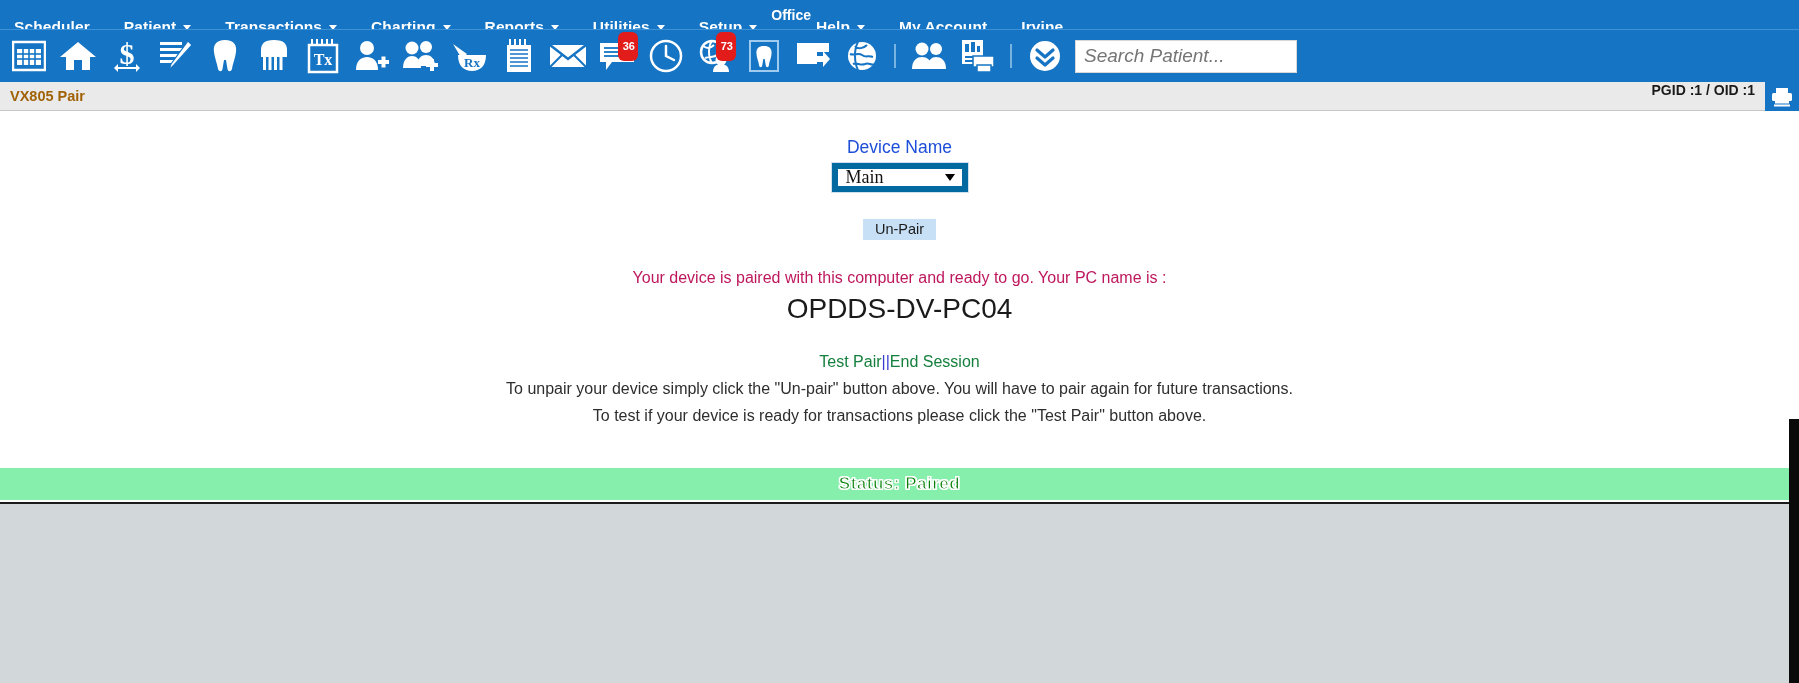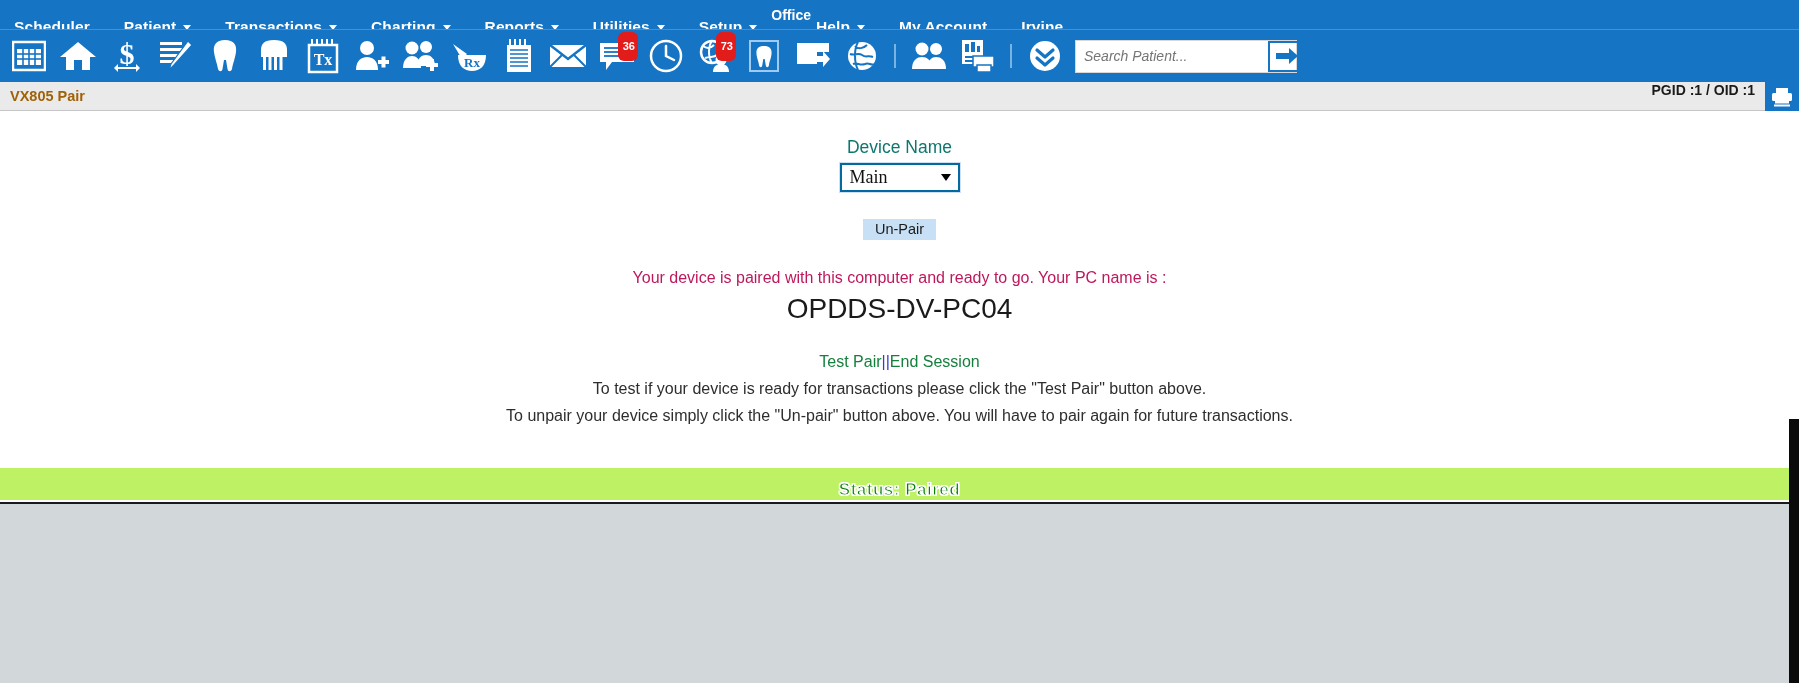--- a/index.html
+++ b/index.html
@@ -122,21 +122,21 @@
     box-sizing: border-box;
     display: flex;
     align-items: center;
     flex: none;
   }
   .searchbox input {
     flex: 1;
     border: none;
     outline: none;
     height: 100%;
-    font-size: 14px;
+    font-size: 19px;
     font-style: italic;
     color: #9a9a9a;
     padding-left: 8px;
     font-family: "Liberation Sans", sans-serif;
     background: transparent;
   }
   .search-go {
     width: 38px; height: 31px;
     display: flex; align-items: center; justify-content: center;
     border: 2px solid #1574c4;
@@ -185,29 +185,29 @@
   .content {
     position: relative;
     background: #ffffff;
     height: 357px;
     text-align: center;
     box-sizing: border-box;
     padding-top: 26px;
   }
   .device-label {
     font-size: 17.5px;
-    color: #0f766e;
+    color: #1d4ed8;
     font-family: "Liberation Sans", sans-serif;
   }
   .device-select {
     margin: 5px auto 0;
-    width: 120px;
+    width: 136px;
     height: 29px;
     background: #ffffff;
-    border: 2px solid #0369a1;
+    border: 6px solid #0369a1;
     box-shadow: 0 0 0 1px #cfe0f2;
     box-sizing: border-box;
     display: flex;
     align-items: center;
     justify-content: space-between;
     padding: 0 7px 0 8px;
     font-size: 18px;
     color: #111;
     cursor: pointer;
     font-family: "Liberation Serif", serif;
@@ -252,23 +252,23 @@
   .link-sep { color: #3a3ad0; }
   .help-line {
     margin-top: 9px;
     font-size: 16px;
     color: #2e2e2e;
   }
 
   
   .statusbar {
     height: 32px;
-    background: #bef264;
-    display: flex;
-    align-items: flex-end;
+    background: #86efac;
+    display: flex;
+    align-items: center;
     justify-content: center;
     border-bottom: 2px solid #ffffff;
     position: relative;
   }
   .status-text {
     font-size: 17px;
     font-weight: bold;
     color: #087f08;
     -webkit-text-stroke: 1px #ffffff;
     text-shadow:
@@ -583,21 +583,21 @@
 
   <div><button class="unpair-btn">Un-Pair</button></div>
 
   <div class="paired-msg">Your device is paired with this computer and ready to go. Your PC name is :</div>
   <div class="pc-name">OPDDS-DV-PC04</div>
 
   <div class="link-row">
     <a>Test Pair</a><span class="link-sep">||</span><a>End Session</a>
   </div>
 
+  <div class="help-line">To unpair your device simply click the "Un-pair" button above. You will have to pair again for future transactions.</div>
   <div class="help-line">To test if your device is ready for transactions please click the "Test Pair" button above.</div>
-  <div class="help-line">To unpair your device simply click the "Un-pair" button above. You will have to pair again for future transactions.</div>
 </div>
 
 <div class="statusbar">
   <span class="status-text">Status: Paired</span>
 </div>
 <div class="below-status"></div>
 <div class="right-edge"></div>
 
 </body></html>

